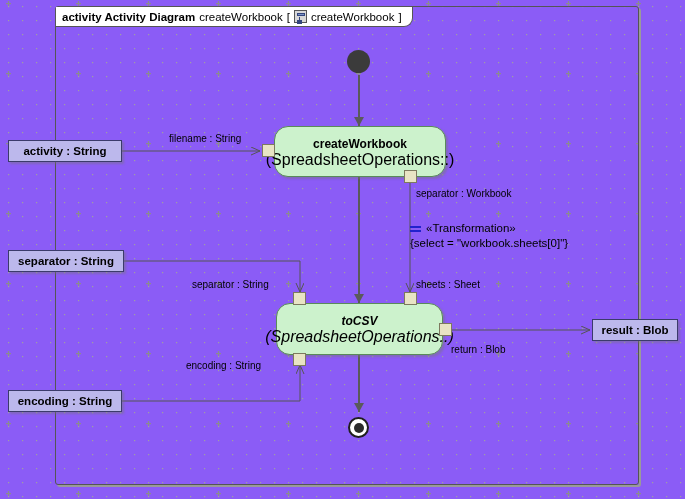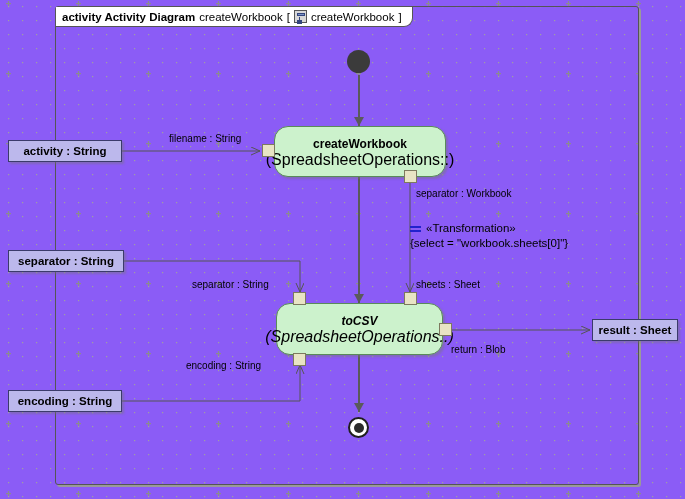--- a/index.html
+++ b/index.html
@@ -318,21 +318,21 @@
   <div class="pin" style="left:404px; top:292px;"></div>
   <div class="pin" style="left:293px; top:353px;"></div>
   <div class="pin" style="left:439px; top:323px;"></div>
 
   <div class="param" style="left:8px; top:140px; width:114px; height:22px;">activity : String</div>
 
   <div class="param" style="left:8px; top:250px; width:116px; height:22px;">separator : String</div>
 
   <div class="param" style="left:8px; top:390px; width:114px; height:22px;">encoding : String</div>
 
-  <div class="param" style="left:592px; top:319px; width:86px; height:22px;">result : Sheet</div>
+  <div class="param" style="left:592px; top:319px; width:86px; height:22px;">result : Blob</div>
 
   <div class="edge-label" style="left:169px; top:133px;">filename : String</div>
 
   <div class="edge-label" style="left:416px; top:188px;">separator : Workbook</div>
 
   <div class="edge-label" style="left:416px; top:279px;">sheets : Sheet</div>
 
   <div class="edge-label" style="left:192px; top:279px;">separator : String</div>
 
   <div class="edge-label" style="left:186px; top:360px;">encoding : String</div>

